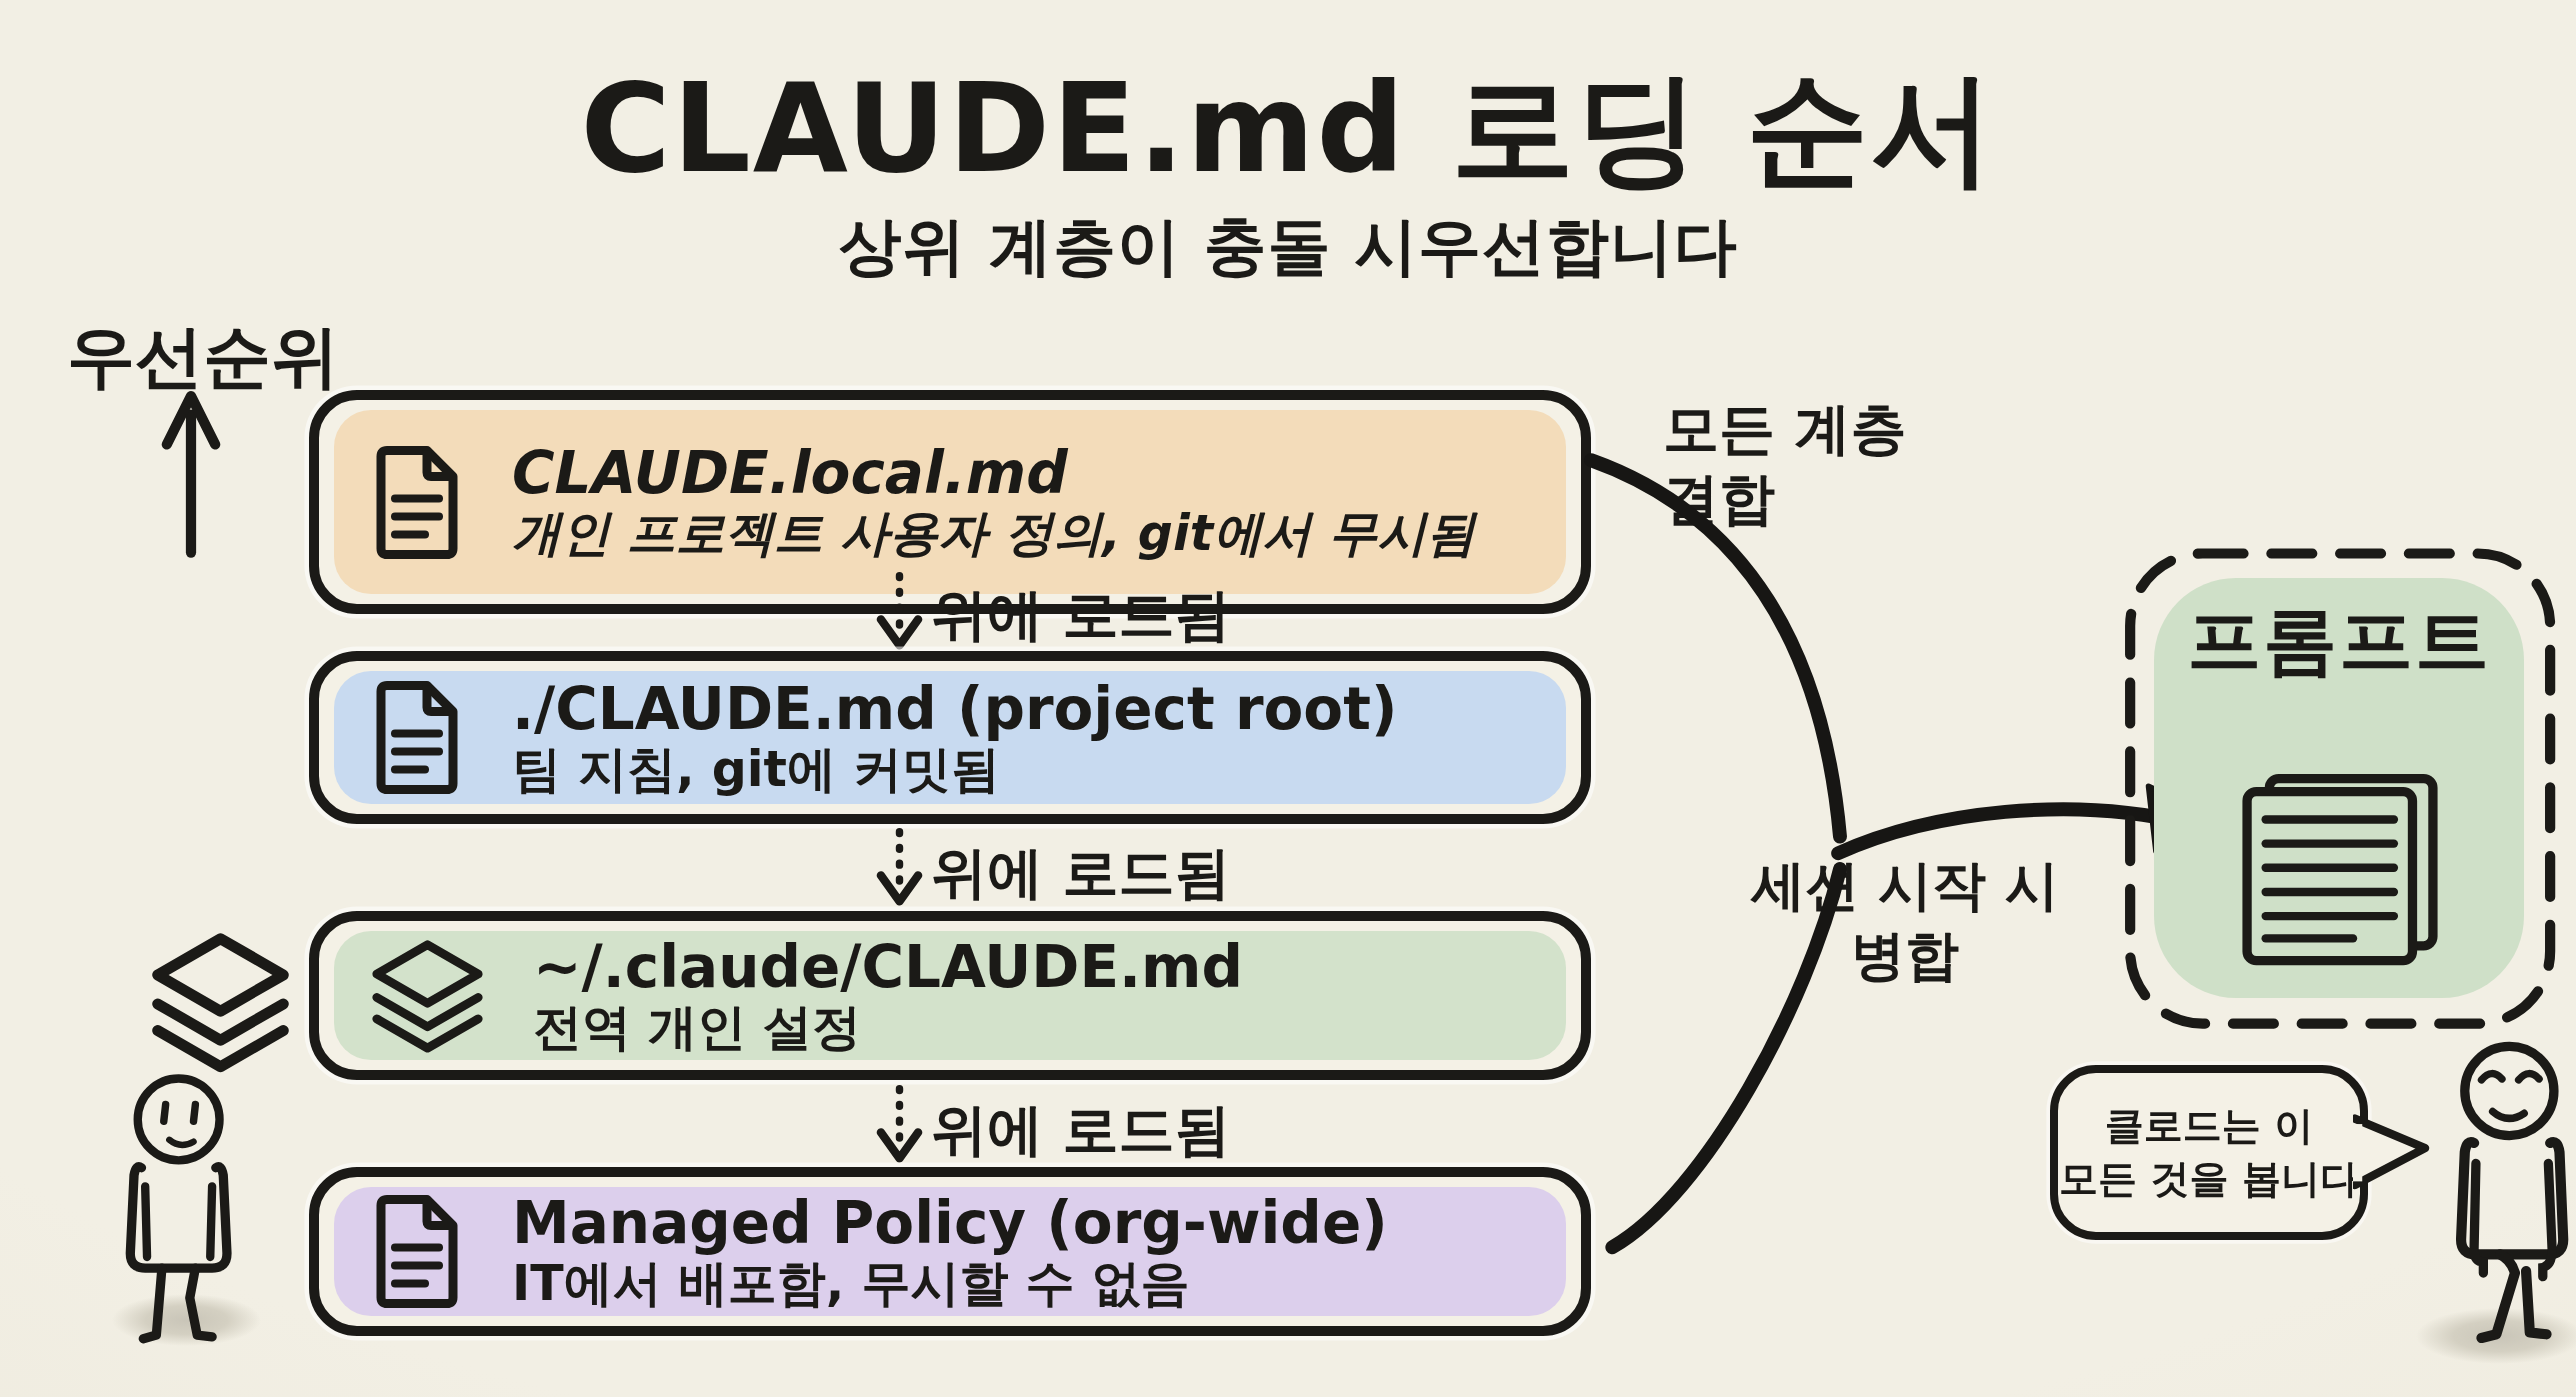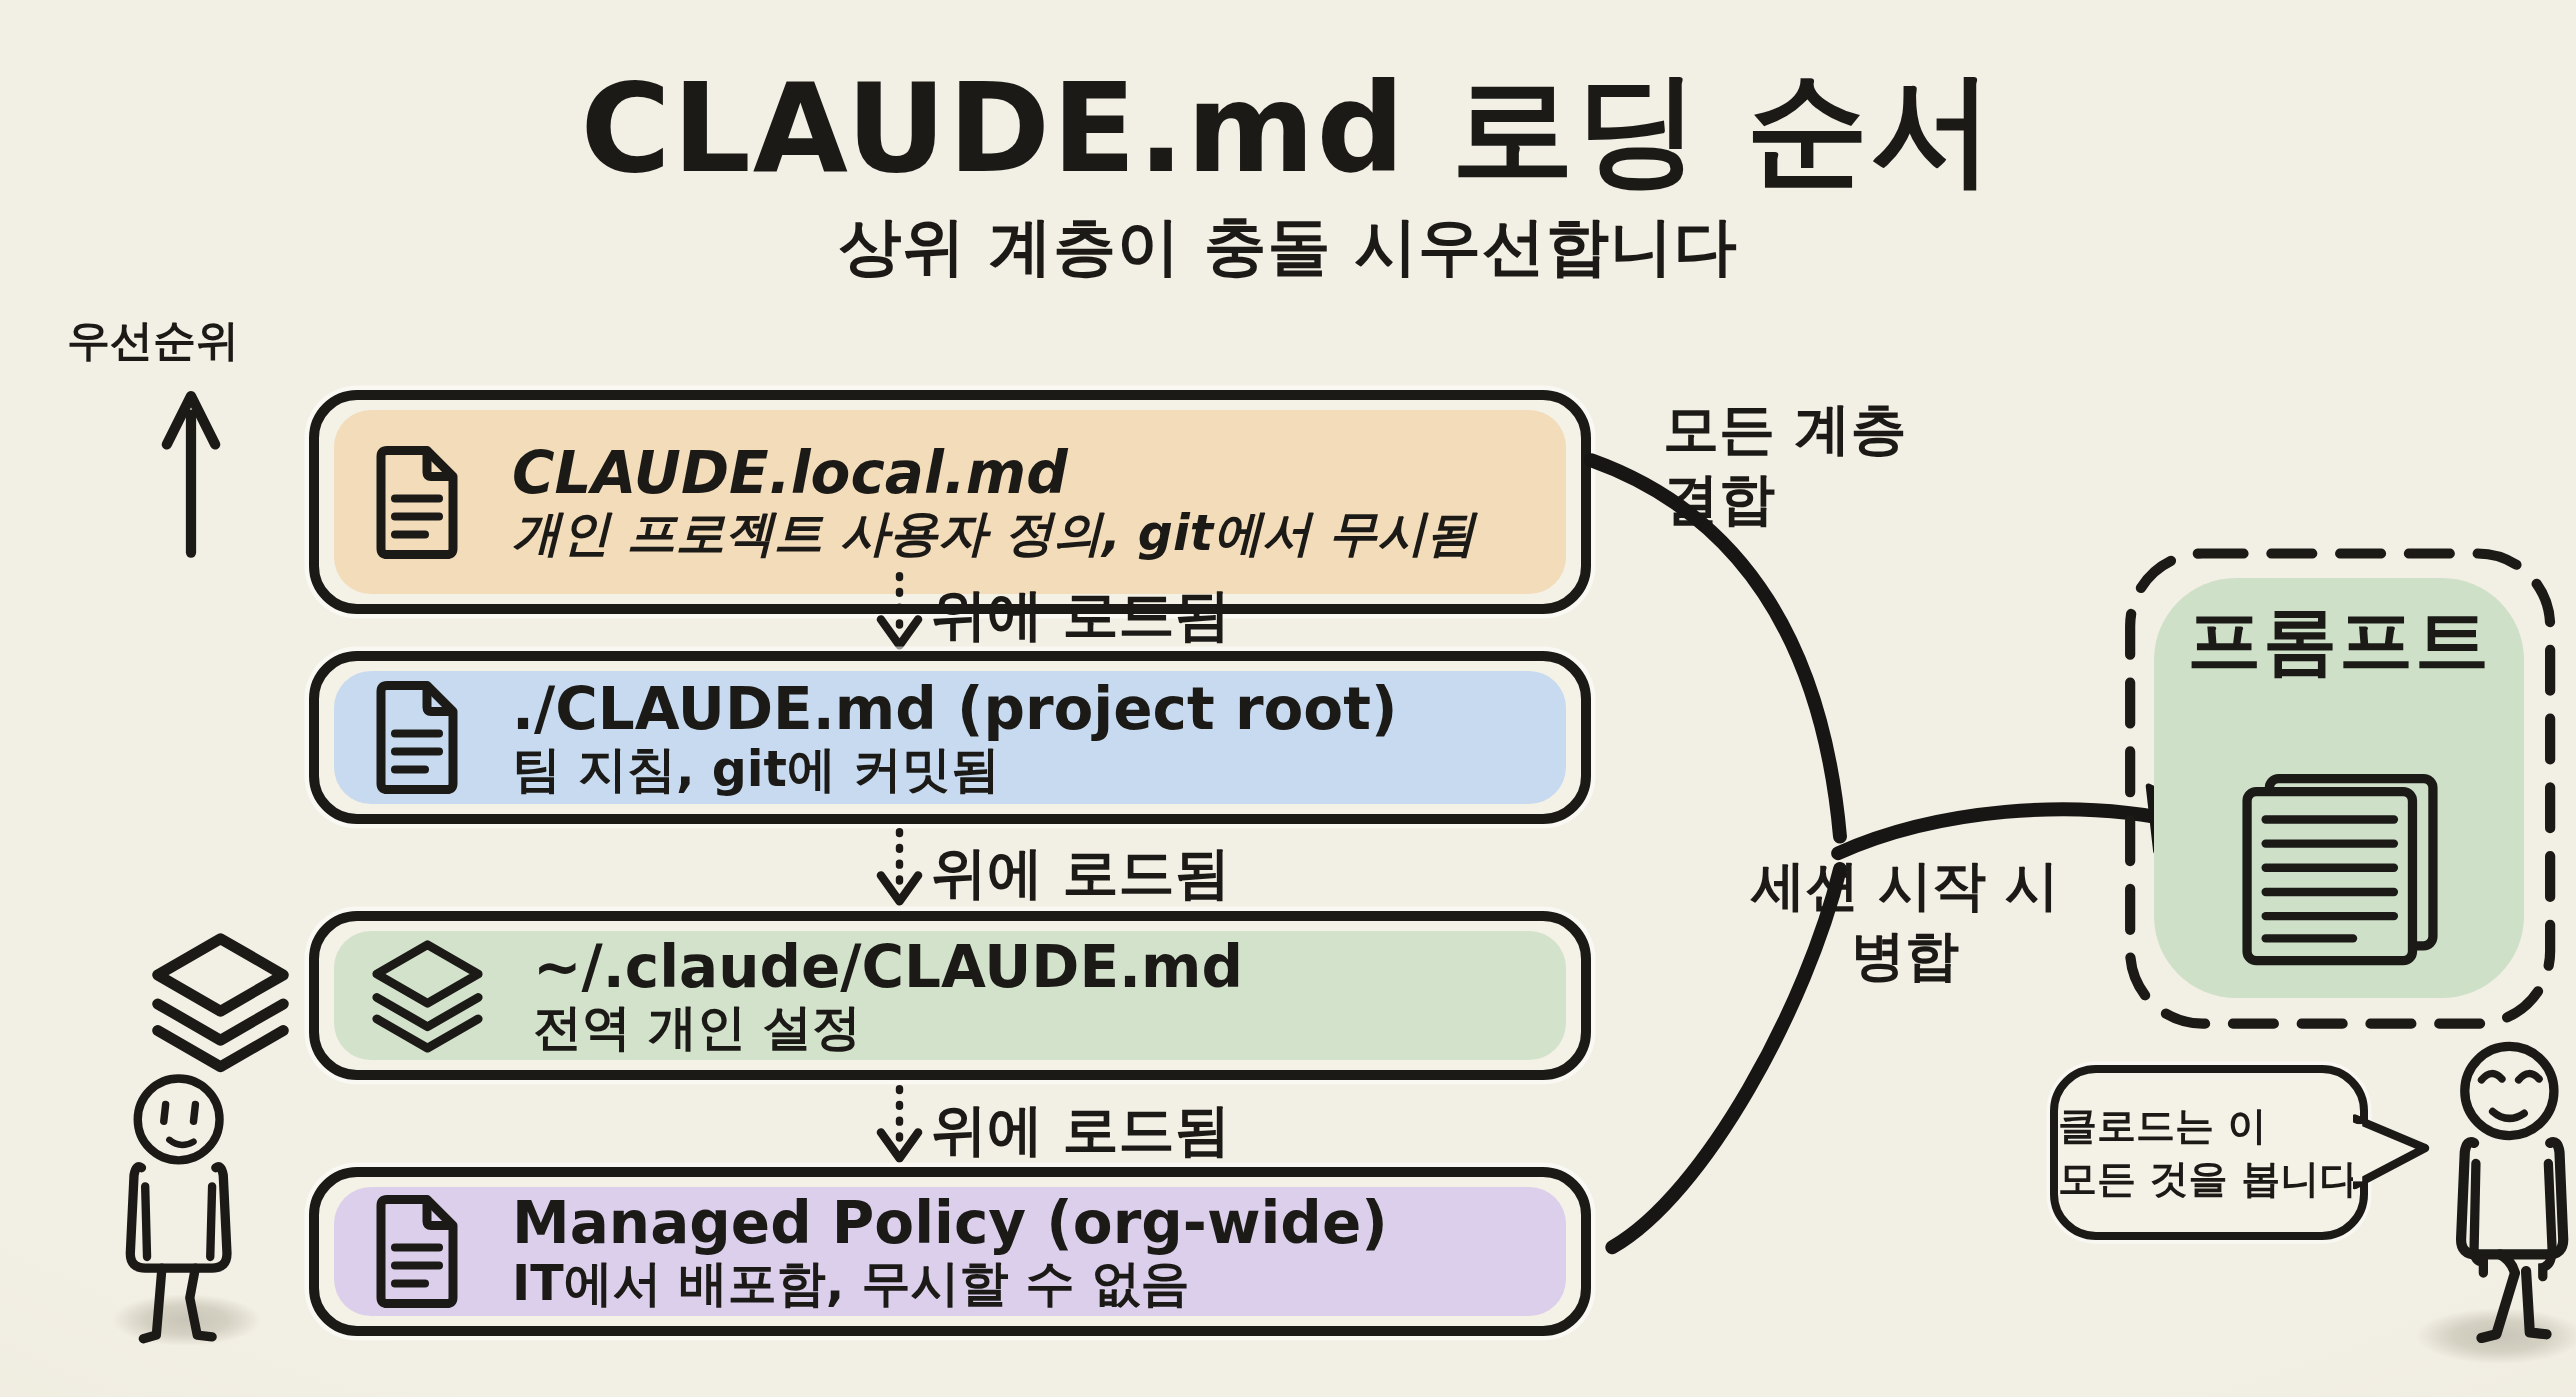--- a/index.html
+++ b/index.html
@@ -14,21 +14,21 @@
   
   .title{
     left:0;right:0;top:48px;text-align:center;
     font-size:123px;font-weight:bold;letter-spacing:1.9px;
   }
   .subtitle{
     left:0;right:0;top:204px;text-align:center;
     font-size:63px;font-weight:bold;letter-spacing:0.9px;
   }
   
-  .priority-label{left:67px;top:312px;font-size:43px;font-weight:bold;}
+  .priority-label{left:67px;top:312px;font-size:68px;font-weight:bold;}
   
   .layer-box{
     left:309px;width:1282px;box-sizing:border-box;
     border:10.2px solid #1b1a17;border-radius:48px;
     background:#f4f1e6;
     box-shadow:0 0 0 4.6px rgba(255,255,255,.55);
   }
   .layer-blob{
     position:absolute;top:10.2px;bottom:10.2px;left:15px;right:15px;
     border-radius:37px;
@@ -48,21 +48,21 @@
     font-size:56px;font-weight:bold;line-height:1.25;}
   .merge-label{left:1719px;top:851px;width:372px;text-align:center;
     font-size:54px;font-weight:bold;line-height:1.3;}
   .sp-blob{left:2154px;top:578px;width:370px;height:420px;border-radius:82px;}
   .sp-title{left:2154px;top:595px;width:370px;text-align:center;
     font-size:74px;font-weight:bold;line-height:1.22;letter-spacing:1.9px;}
   
   .speech-bubble{
     left:2050px;top:1065px;width:318px;height:175px;box-sizing:border-box;
     border:8.4px solid #1b1a17;border-radius:46px;background:#f4f1e6;
-    display:flex;flex-direction:column;justify-content:center;
+    display:flex;flex-direction:column;align-items:center;justify-content:center;
     box-shadow:0 0 0 3.7px rgba(255,255,255,.5);
   }
   .speech-line{font-size:39px;font-weight:bold;line-height:1.35;white-space:nowrap;}
   .shadow{
     background:radial-gradient(closest-side,#c9c5b8 0%,#d4d0c2 55%,rgba(212,208,194,0) 100%);
     border-radius:50%;
   }
   svg{display:block;}
 </style>
 </head>

